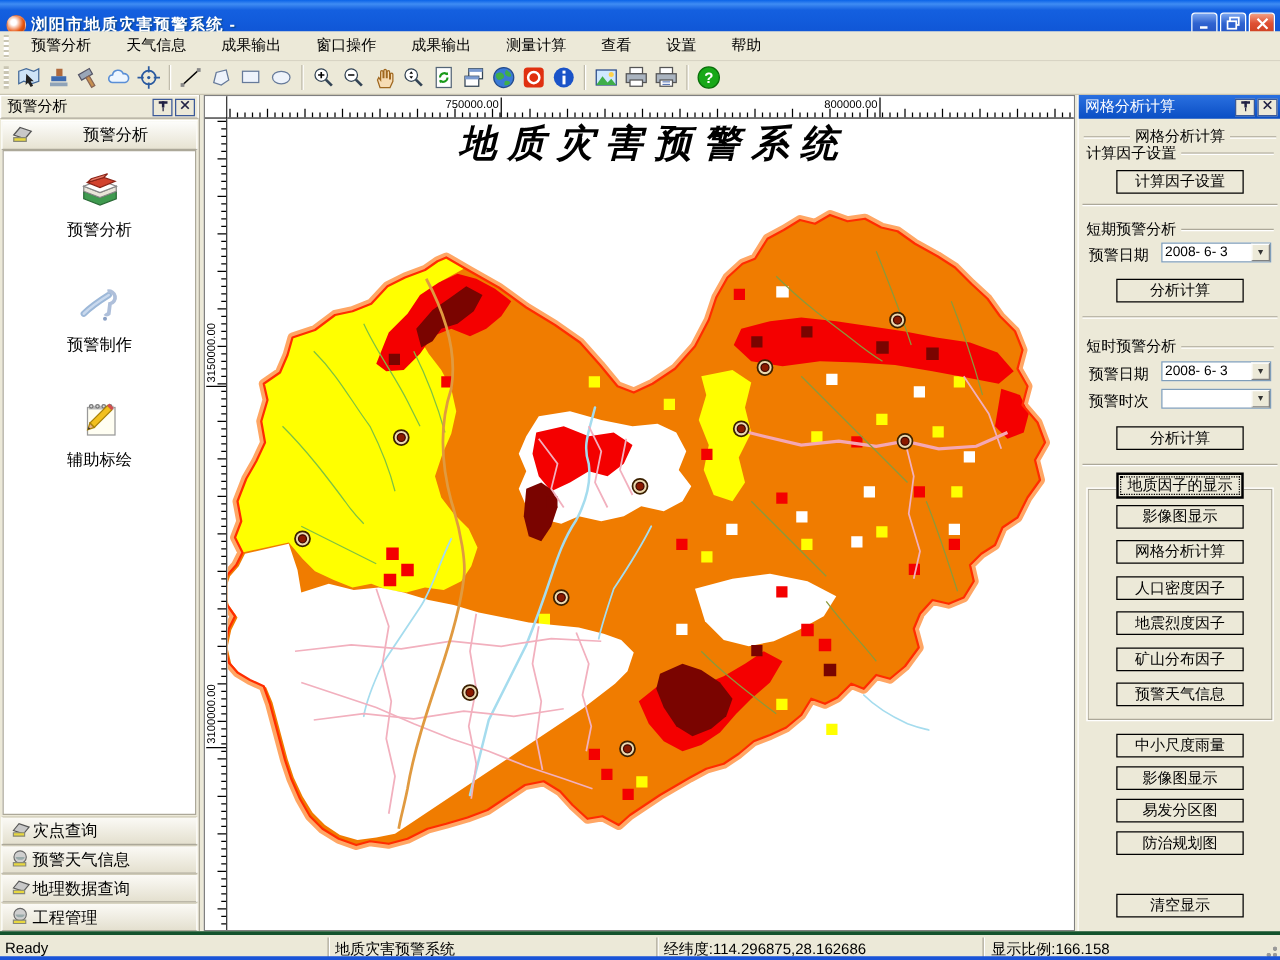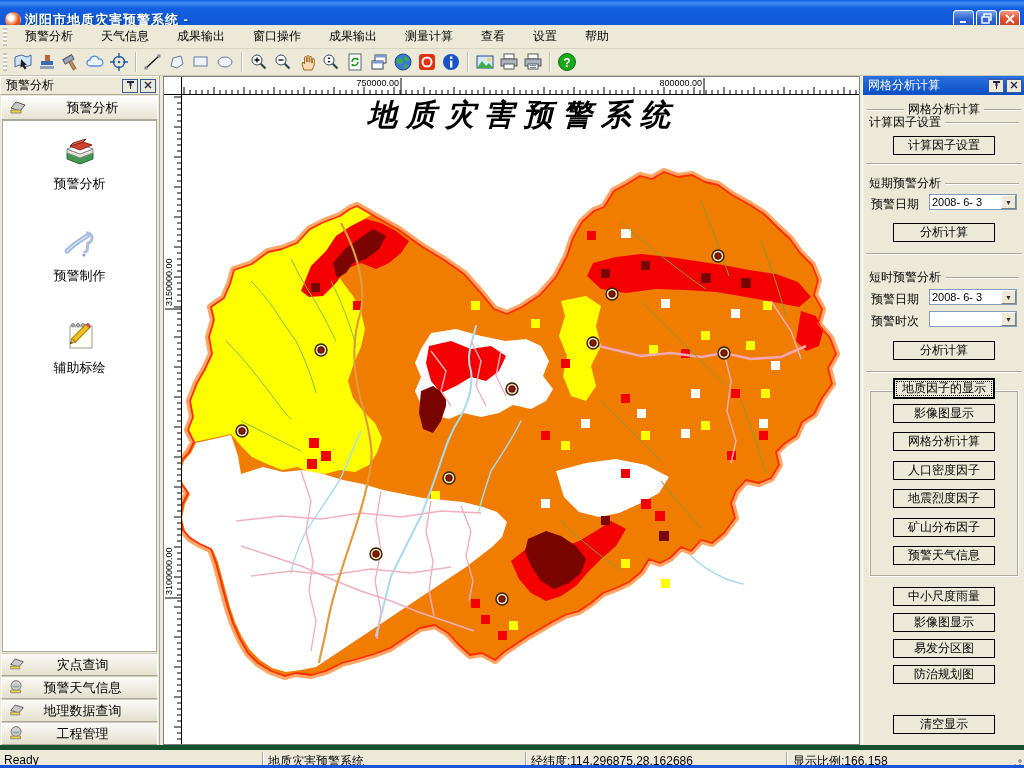--- a/index.html
+++ b/index.html
@@ -47,21 +47,21 @@
   #lp-header .cap { flex:1; text-align:center; font-size:13px; }
   #lp-tools { position:absolute; left:2px; top:44px; width:155px; height:532px;
     background:#fff; border:1px solid #aca899; text-align:center; }
   .tool-item { margin-top:14px; cursor:pointer; }
   .tool-item .lbl { display:block; margin-top:3px; font-size:13px; }
   .lp-bar { position:absolute; left:1px; width:157px; height:23px;
     background:linear-gradient(180deg,#fbfaf6,#e4e0cf); border:1px solid #fff;
     border-bottom:1px solid #aca899; border-top:1px solid #cfcbb8;
     display:flex; align-items:center; }
   .lp-bar .ic { margin-left:6px; }
-  .lp-bar .cap { flex:1; text-align:center; font-size:13px; margin-right:18px; }
+  .lp-bar .cap { flex:1; font-size:13px; margin-right:18px; }
 
   
   #map-widget { position:absolute; left:163px; top:76px; width:697px; height:669px;
     background:#fff; border:1px solid #808080; }
   #ruler-corner { position:absolute; left:0; top:0; width:18px; height:18px;
     background:#fff; border-right:1px solid #000; border-bottom:1px solid #000; }
   #ruler-top { position:absolute; left:18px; top:0; width:677px; height:18px; background:#fff; border-bottom:1px solid #000; }
   #ruler-left { position:absolute; left:0; top:18px; width:18px; height:649px; background:#fff; border-right:1px solid #000; }
   #map-canvas { position:absolute; left:18px; top:18px; width:677px; height:649px; background:#fff; overflow:hidden; }
   #map-title-svg { font-family:"Liberation Serif","DejaVu Serif",serif; font-weight:bold; font-style:italic; }
@@ -88,21 +88,21 @@
   .combo { position:absolute; left:66px; width:88px; height:16px; background:#fff;
     border:1px solid #7f9db9; display:flex; align-items:center; }
   .combo .val { flex:1; font-size:11px; padding-left:2px; white-space:pre; }
   .combo .dd { width:15px; height:14px; background:#ECE9D8; border:1px solid #fff;
     border-right-color:#808080; border-bottom-color:#808080; font-size:7px; line-height:13px; text-align:center; color:#333; }
   #factor-groupbox { position:absolute; left:6px; top:295px; width:150px; height:187px;
     border:1px solid #fff; box-shadow:inset 0 0 0 1px #aca899; }
 
   
   #statusbar { position:absolute; left:0; top:745px; width:1024px; height:20px;
-    background:#ECE9D8; border-top:5px solid #14532d; }
+    background:#ECE9D8; border-top:3px solid #14532d; }
   #statusbar .cell { position:absolute; top:3px; font-size:12px; white-space:nowrap; }
   .sdiv { position:absolute; top:2px; width:2px; height:16px;
     border-left:1px solid #aca899; border-right:1px solid #fff; }
   #resize-grip { position:absolute; right:2px; top:6px; width:12px; height:12px;
     background:
       radial-gradient(circle at 10px 10px,#999 1.5px,transparent 2px),
       radial-gradient(circle at 10px 5px,#999 1.5px,transparent 2px),
       radial-gradient(circle at 5px 10px,#999 1.5px,transparent 2px); }
   #bottom-frame { position:absolute; left:0; top:765px; width:1024px; height:3px; background:#1a54d8; }
 </style>

